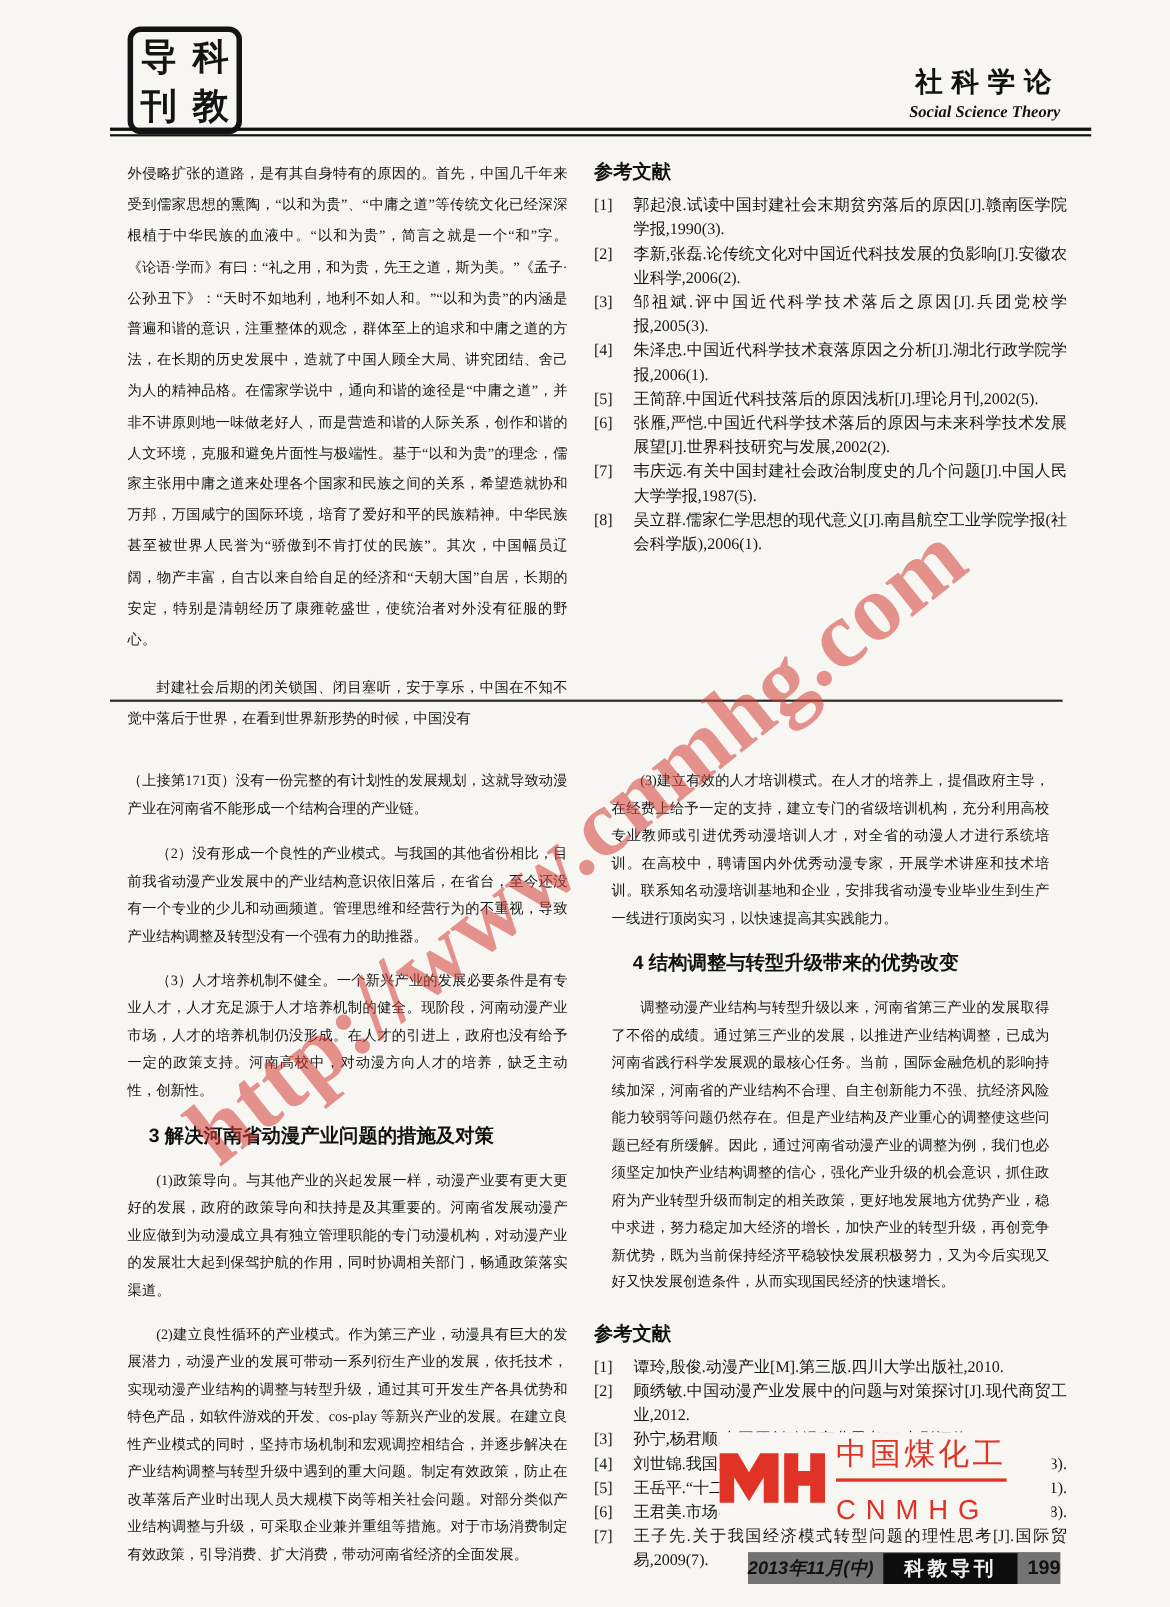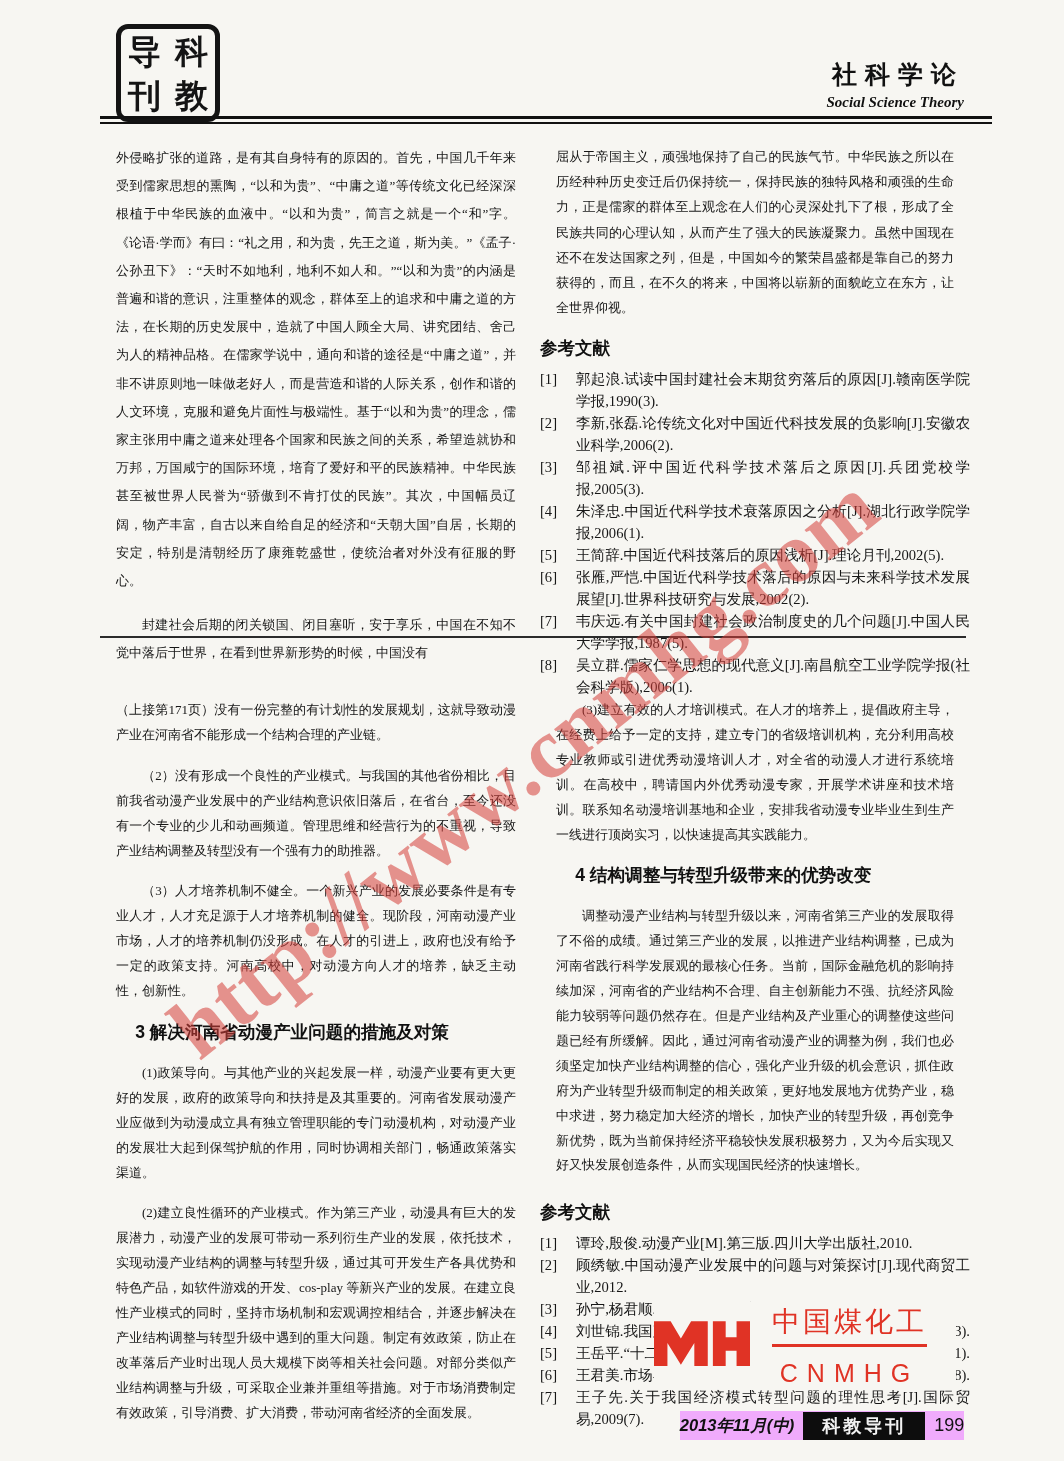--- a/index.html
+++ b/index.html
@@ -47,36 +47,36 @@
   .divider{position:absolute;left:100px;top:636px;width:866px;height:0;border-top:2px solid #2b2b2b;}
 
   
   .watermark{position:absolute;left:150px;top:1000px;z-index:6;pointer-events:none;
         transform:rotate(-38.5deg);transform-origin:left top;white-space:nowrap;
         font-family:"Liberation Serif",serif;font-weight:bold;font-size:86px;letter-spacing:1px;
         color:rgba(214,62,56,0.55);}
 
   
   .logo{position:absolute;left:654px;top:1302px;width:302px;height:86px;z-index:7;
-        background:#f7f6f2;display:flex;align-items:center;gap:22px;text-align:center;}
+        background:#f7f6f2;display:flex;align-items:center;gap:10px;}
   .logo .mark{flex:0 0 auto;}
   .logo .txt{display:flex;flex-direction:column;justify-content:center;}
   .logo .cn{font-size:28px;color:#e03325;letter-spacing:3px;font-weight:400;
         border-bottom:3px solid #e03325;padding-bottom:3px;white-space:nowrap;}
   .logo .en{font-size:25px;color:#e03325;letter-spacing:9px;margin-top:12px;
         font-family:"Liberation Sans",sans-serif;white-space:nowrap;}
 
   
-  .footer{position:absolute;left:680px;top:1411px;width:284px;height:29px;background:#f0abfc;
+  .footer{position:absolute;left:680px;top:1411px;width:284px;height:29px;background:#737373;
         display:flex;align-items:center;justify-content:center;gap:9px;z-index:8;
         font-family:"Liberation Sans",sans-serif;}
   .footer .date{font-size:16.5px;font-weight:bold;font-style:italic;color:#111;white-space:nowrap;}
   .footer .journal{background:#0d0d0d;color:#f2f2f2;font-size:18px;font-weight:bold;
         padding:2px 19px;letter-spacing:3px;white-space:nowrap;}
-  .footer .pageno{font-size:18px;font-weight:normal;color:#111;}
+  .footer .pageno{font-size:18px;font-weight:bold;color:#111;}
 </style>
 </head>
 <body>
 
 <div class="page">
 
   <div class="seal">
     <span>导</span>
     <span>科</span>
     <span>刊</span>
@@ -87,23 +87,20 @@
     <div class="en">Social Science Theory</div>
   </div>
   <div class="rule-top"></div>
 
   <div class="col col-tl">
       <p class="blk-p">外侵略扩张的道路，是有其自身特有的原因的。首先，中国几千年来受到儒家思想的熏陶，“以和为贵”、“中庸之道”等传统文化已经深深根植于中华民族的血液中。“以和为贵”，简言之就是一个“和”字。《论语·学而》有曰：“礼之用，和为贵，先王之道，斯为美。”《孟子·公孙丑下》：“天时不如地利，地利不如人和。”“以和为贵”的内涵是普遍和谐的意识，注重整体的观念，群体至上的追求和中庸之道的方法，在长期的历史发展中，造就了中国人顾全大局、讲究团结、舍己为人的精神品格。在儒家学说中，通向和谐的途径是“中庸之道”，并非不讲原则地一味做老好人，而是营造和谐的人际关系，创作和谐的人文环境，克服和避免片面性与极端性。基于“以和为贵”的理念，儒家主张用中庸之道来处理各个国家和民族之间的关系，希望造就协和万邦，万国咸宁的国际环境，培育了爱好和平的民族精神。中华民族甚至被世界人民誉为“骄傲到不肯打仗的民族”。其次，中国幅员辽阔，物产丰富，自古以来自给自足的经济和“天朝大国”自居，长期的安定，特别是清朝经历了康雍乾盛世，使统治者对外没有征服的野心。</p>
       <p class="blk-p ind">封建社会后期的闭关锁国、闭目塞听，安于享乐，中国在不知不觉中落后于世界，在看到世界新形势的时候，中国没有</p>
     </div>
 
   <div class="col col-tr">
-    <div>
-        <p class="blk-p">屈从于帝国主义，顽强地保持了自己的民族气节。中华民族之所以在历经种种历史变迁后仍保持统一，保持民族的独特风格和顽强的生命力，正是儒家的群体至上观念在人们的心灵深处扎下了根，形成了全民族共同的心理认知，从而产生了强大的民族凝聚力。虽然中国现在还不在发达国家之列，但是，中国如今的繁荣昌盛都是靠自己的努力获得的，而且，在不久的将来，中国将以崭新的面貌屹立在东方，让全世界仰视。</p>
-      </div>
     <div class="refs">
       <p class="refs-title">参考文献</p>
       <div>
           <div class="ref"><span class="num">[1]</span><span class="rtext">郭起浪.试读中国封建社会末期贫穷落后的原因[J].赣南医学院学报,1990(3).</span></div>
           <div class="ref"><span class="num">[2]</span><span class="rtext">李新,张磊.论传统文化对中国近代科技发展的负影响[J].安徽农业科学,2006(2).</span></div>
           <div class="ref"><span class="num">[3]</span><span class="rtext">邹祖斌.评中国近代科学技术落后之原因[J].兵团党校学报,2005(3).</span></div>
           <div class="ref"><span class="num">[4]</span><span class="rtext">朱泽忠.中国近代科学技术衰落原因之分析[J].湖北行政学院学报,2006(1).</span></div>
           <div class="ref"><span class="num">[5]</span><span class="rtext">王简辞.中国近代科技落后的原因浅析[J].理论月刊,2002(5).</span></div>
           <div class="ref"><span class="num">[6]</span><span class="rtext">张雁,严恺.中国近代科学技术落后的原因与未来科学技术发展展望[J].世界科技研究与发展,2002(2).</span></div>
           <div class="ref"><span class="num">[7]</span><span class="rtext">韦庆远.有关中国封建社会政治制度史的几个问题[J].中国人民大学学报,1987(5).</span></div>

